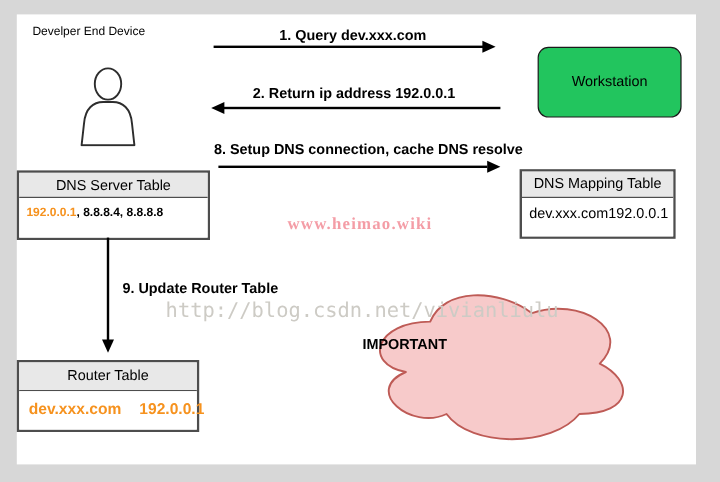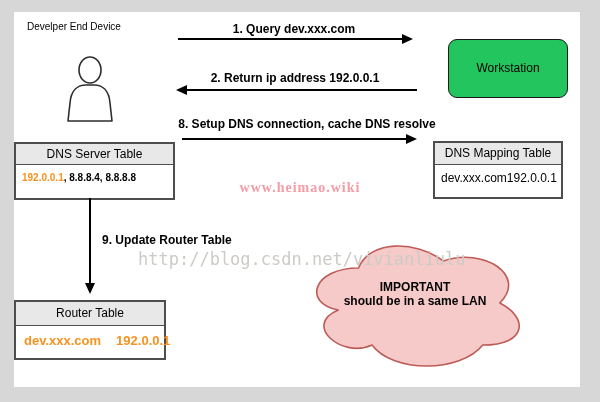--- a/index.html
+++ b/index.html
@@ -44,21 +44,21 @@
   .dns-mapping { left:433px; top:141px; width:130px; }
   .dns-mapping .hdr { height:22px; }
   .dns-mapping .bodyrow { height:32px; padding:6px 8px 0 6px; font-size:12px; display:flex; justify-content:space-between; }
 
   .router { left:14px; top:300px; width:152px; }
   .router .hdr { height:24px; line-height:22px; }
   .router .bodyrow { height:32px; padding:7px 0 0 8px; font-size:13px; font-weight:bold; display:flex; gap:15px; }
 
   .cloud-text {
     left:302px; top:281px; width:226px;
-    font-size:12px; font-weight:bold; line-height:13.5px; text-align:center;
+    font-size:12px; font-weight:bold; line-height:13.5px; text-align:left;
   }
 
   .wm-pink {
     left:218px; top:180px; width:164px; text-align:center;
     font-size:14px; font-weight:bold; letter-spacing:1px;
     color:rgba(242,140,150,0.85); white-space:nowrap;font-family:Liberation Serif, serif;
   }
   .wm-gray {
     left:138px; top:201px; width:348px; 
     font-family:"DejaVu Sans Mono","Liberation Mono",monospace;
@@ -122,17 +122,16 @@
   <path d="M 56.5 35
            C 11.3 35 0 70 36.2 77
            C 0 92.4 40.7 126 70.1 112
            C 90.4 140 158.2 140 180.8 112
            C 226 112 226 84 197.8 70
            C 226 42 180.8 14 141.3 28
            C 113 7 67.8 7 56.5 35 Z" fill="#F7CACA" stroke="#BE5B56" stroke-width="1.6" stroke-linejoin="round"></path>
 </svg>
 <div class="abs cloud-text">
   <div>IMPORTANT</div>
-  <div>should be in a same LAN</div>
 </div>
 
 <div class="abs wm-pink">www.heimao.wiki</div>
 <div class="abs wm-gray">http://blog.csdn.net/vivianliulu</div>
 
 </body></html>

